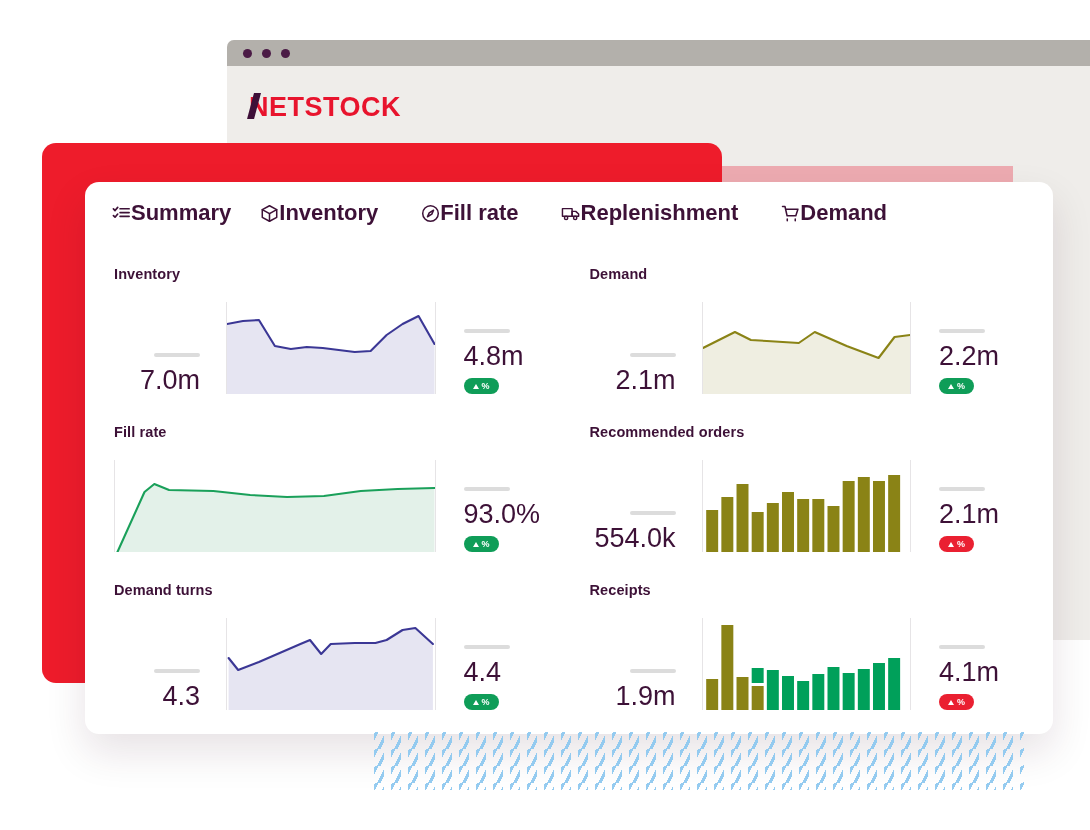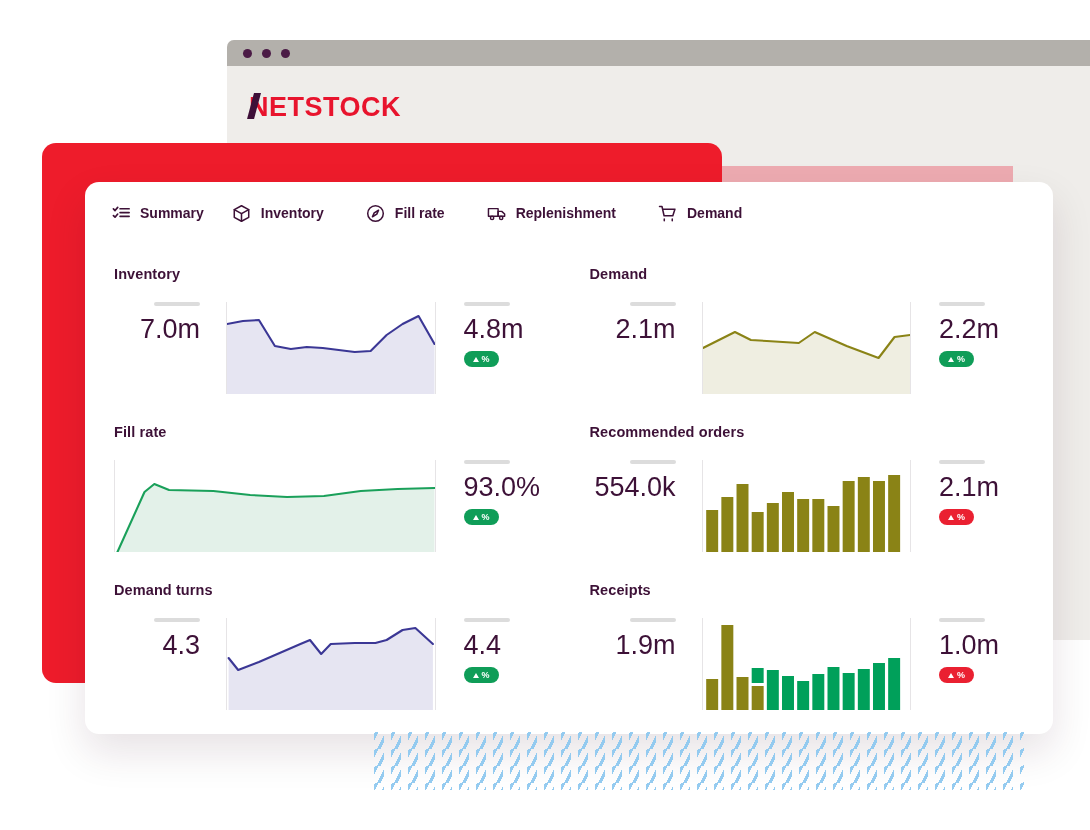--- a/index.html
+++ b/index.html
@@ -99,23 +99,23 @@
     border-radius: 14px;
     box-shadow: 0 18px 40px rgba(60,20,40,.12);
   }
 
   
   .tabs {
     position: relative; height: 62px;
     display: flex; align-items: center;
   }
   .tab {
-    display: flex; align-items: center; gap: 9px;
+    display: flex; align-items: center; 
     height: 62px; padding: 0 0 0 0;
-    font-size: 14px; font-weight: 700; color: #3d1137;
+    font-size: 22px; font-weight: 700; color: #3d1137;
     white-space: nowrap;
   }
   .tab.active {
     background: #ffffff; border-radius: 14px 14px 0 0;
     position: relative; z-index: 3;
   }
   .tab-icon { display: flex; align-items: center; justify-content: center; width: 20px; height: 20px; }
   .tab-icon svg { display: block; }
   .tab-sp-1 { width: 28px; }
   .tab-sp { width: 42px; }
@@ -126,21 +126,21 @@
     position: absolute; left: 0; top: 62px; right: 0;
     padding: 22px 30px 0 29px;
     display: grid; grid-template-columns: 1fr 1fr;
     column-gap: 42px; row-gap: 10px;
   }
   .card { height: 148px; }
   .card-title {
     font-size: 14.5px; font-weight: 700; color: #3d1137;
     margin-bottom: 20px; letter-spacing: .1px;
   }
-  .card-body { display: flex; align-items: flex-start; height: 92px; gap: 16px; }
+  .card-body { display: flex; align-items: flex-end; height: 92px; gap: 16px; }
 
   .kpi { width: 96px; flex: none; }
   .kpi.left { text-align: right; padding-right: 10px; }
   .kpi.right { text-align: left; padding-left: 12px; }
   .kpi-rule {
     height: 4px; background: #dcdcdc; border-radius: 2px;
     width: 46px; margin-bottom: 9px;
   }
   .kpi.left .kpi-rule { margin-left: auto; }
   .kpi-value {
@@ -419,21 +419,21 @@
                 <rect x="156" y="49" width="15" height="43"></rect>
                 <rect x="175" y="55" width="15" height="37"></rect>
                 <rect x="194" y="51" width="15" height="41"></rect>
                 <rect x="213" y="45" width="15" height="47"></rect>
                 <rect x="232" y="40" width="15" height="52"></rect>
               </g>
             </svg>
           </div>
           <div class="kpi right">
             <div class="kpi-rule"></div>
-            <div class="kpi-value">1.0m</div>
+            <div class="kpi-value">4.1m</div>
             <div class="badge down">
               <span class="tri"></span>
               <span>%</span>
             </div>
           </div>
         </div>
       </div>
 
     </div>
   </div>

